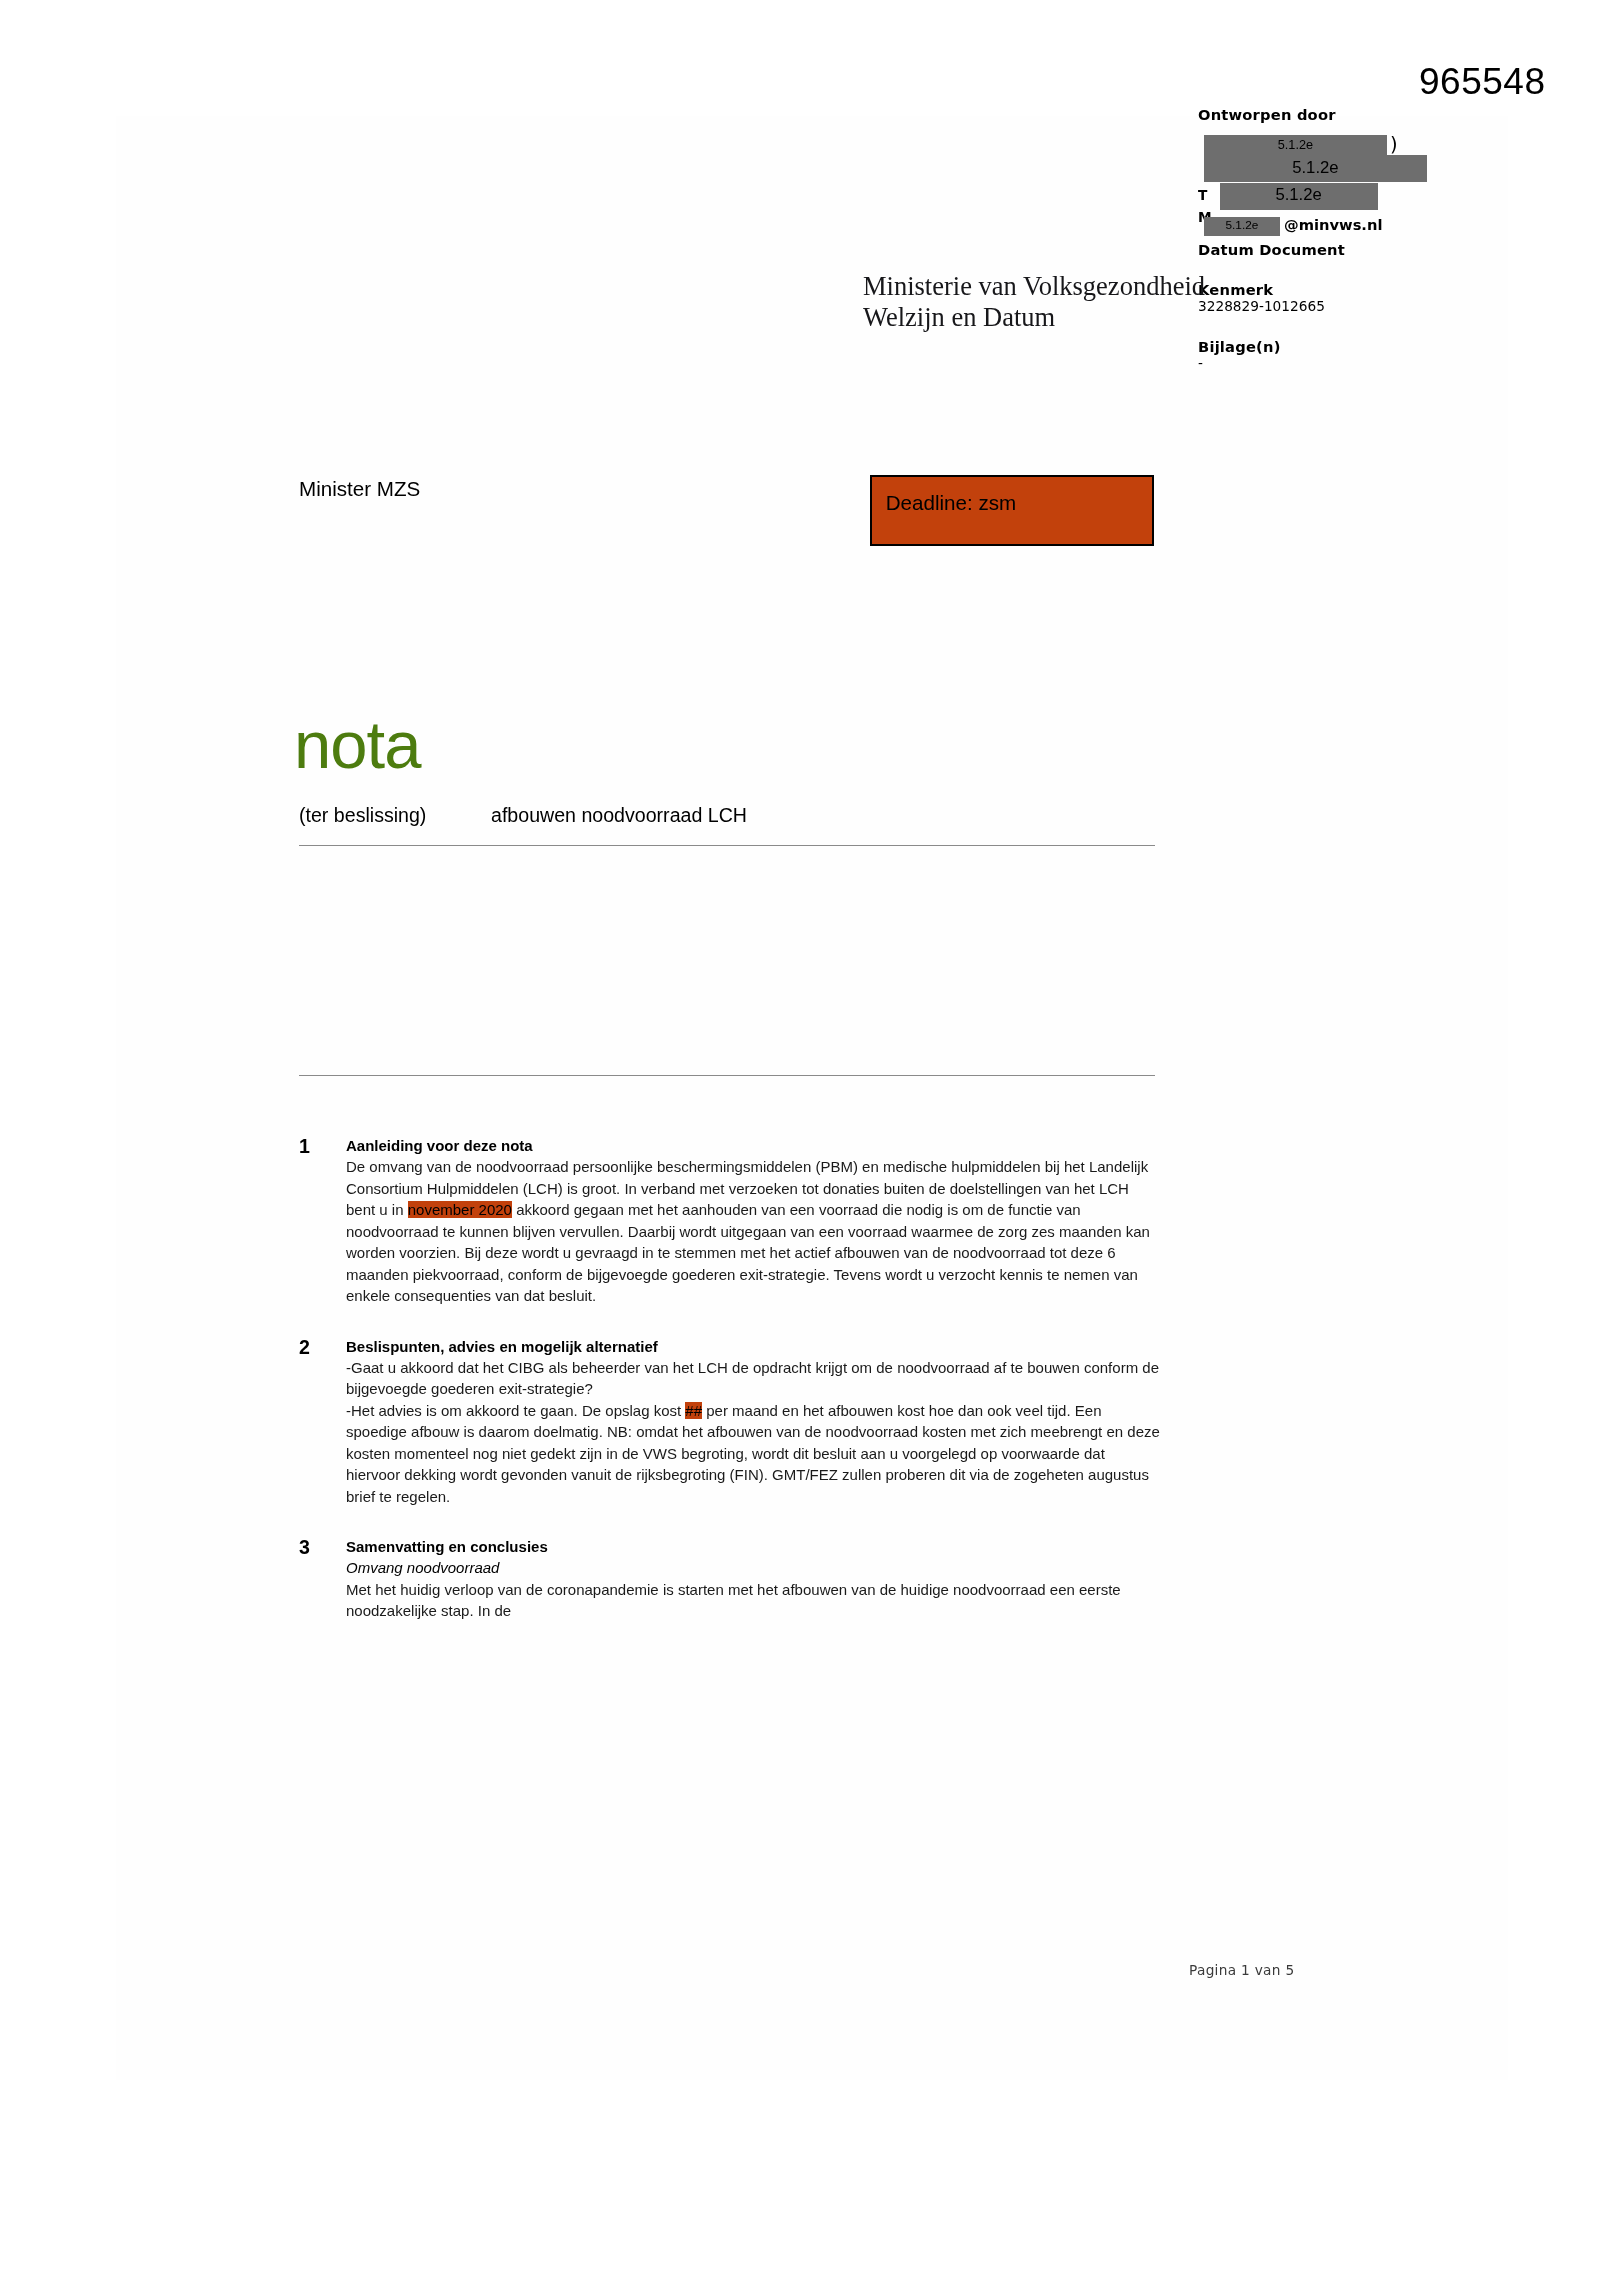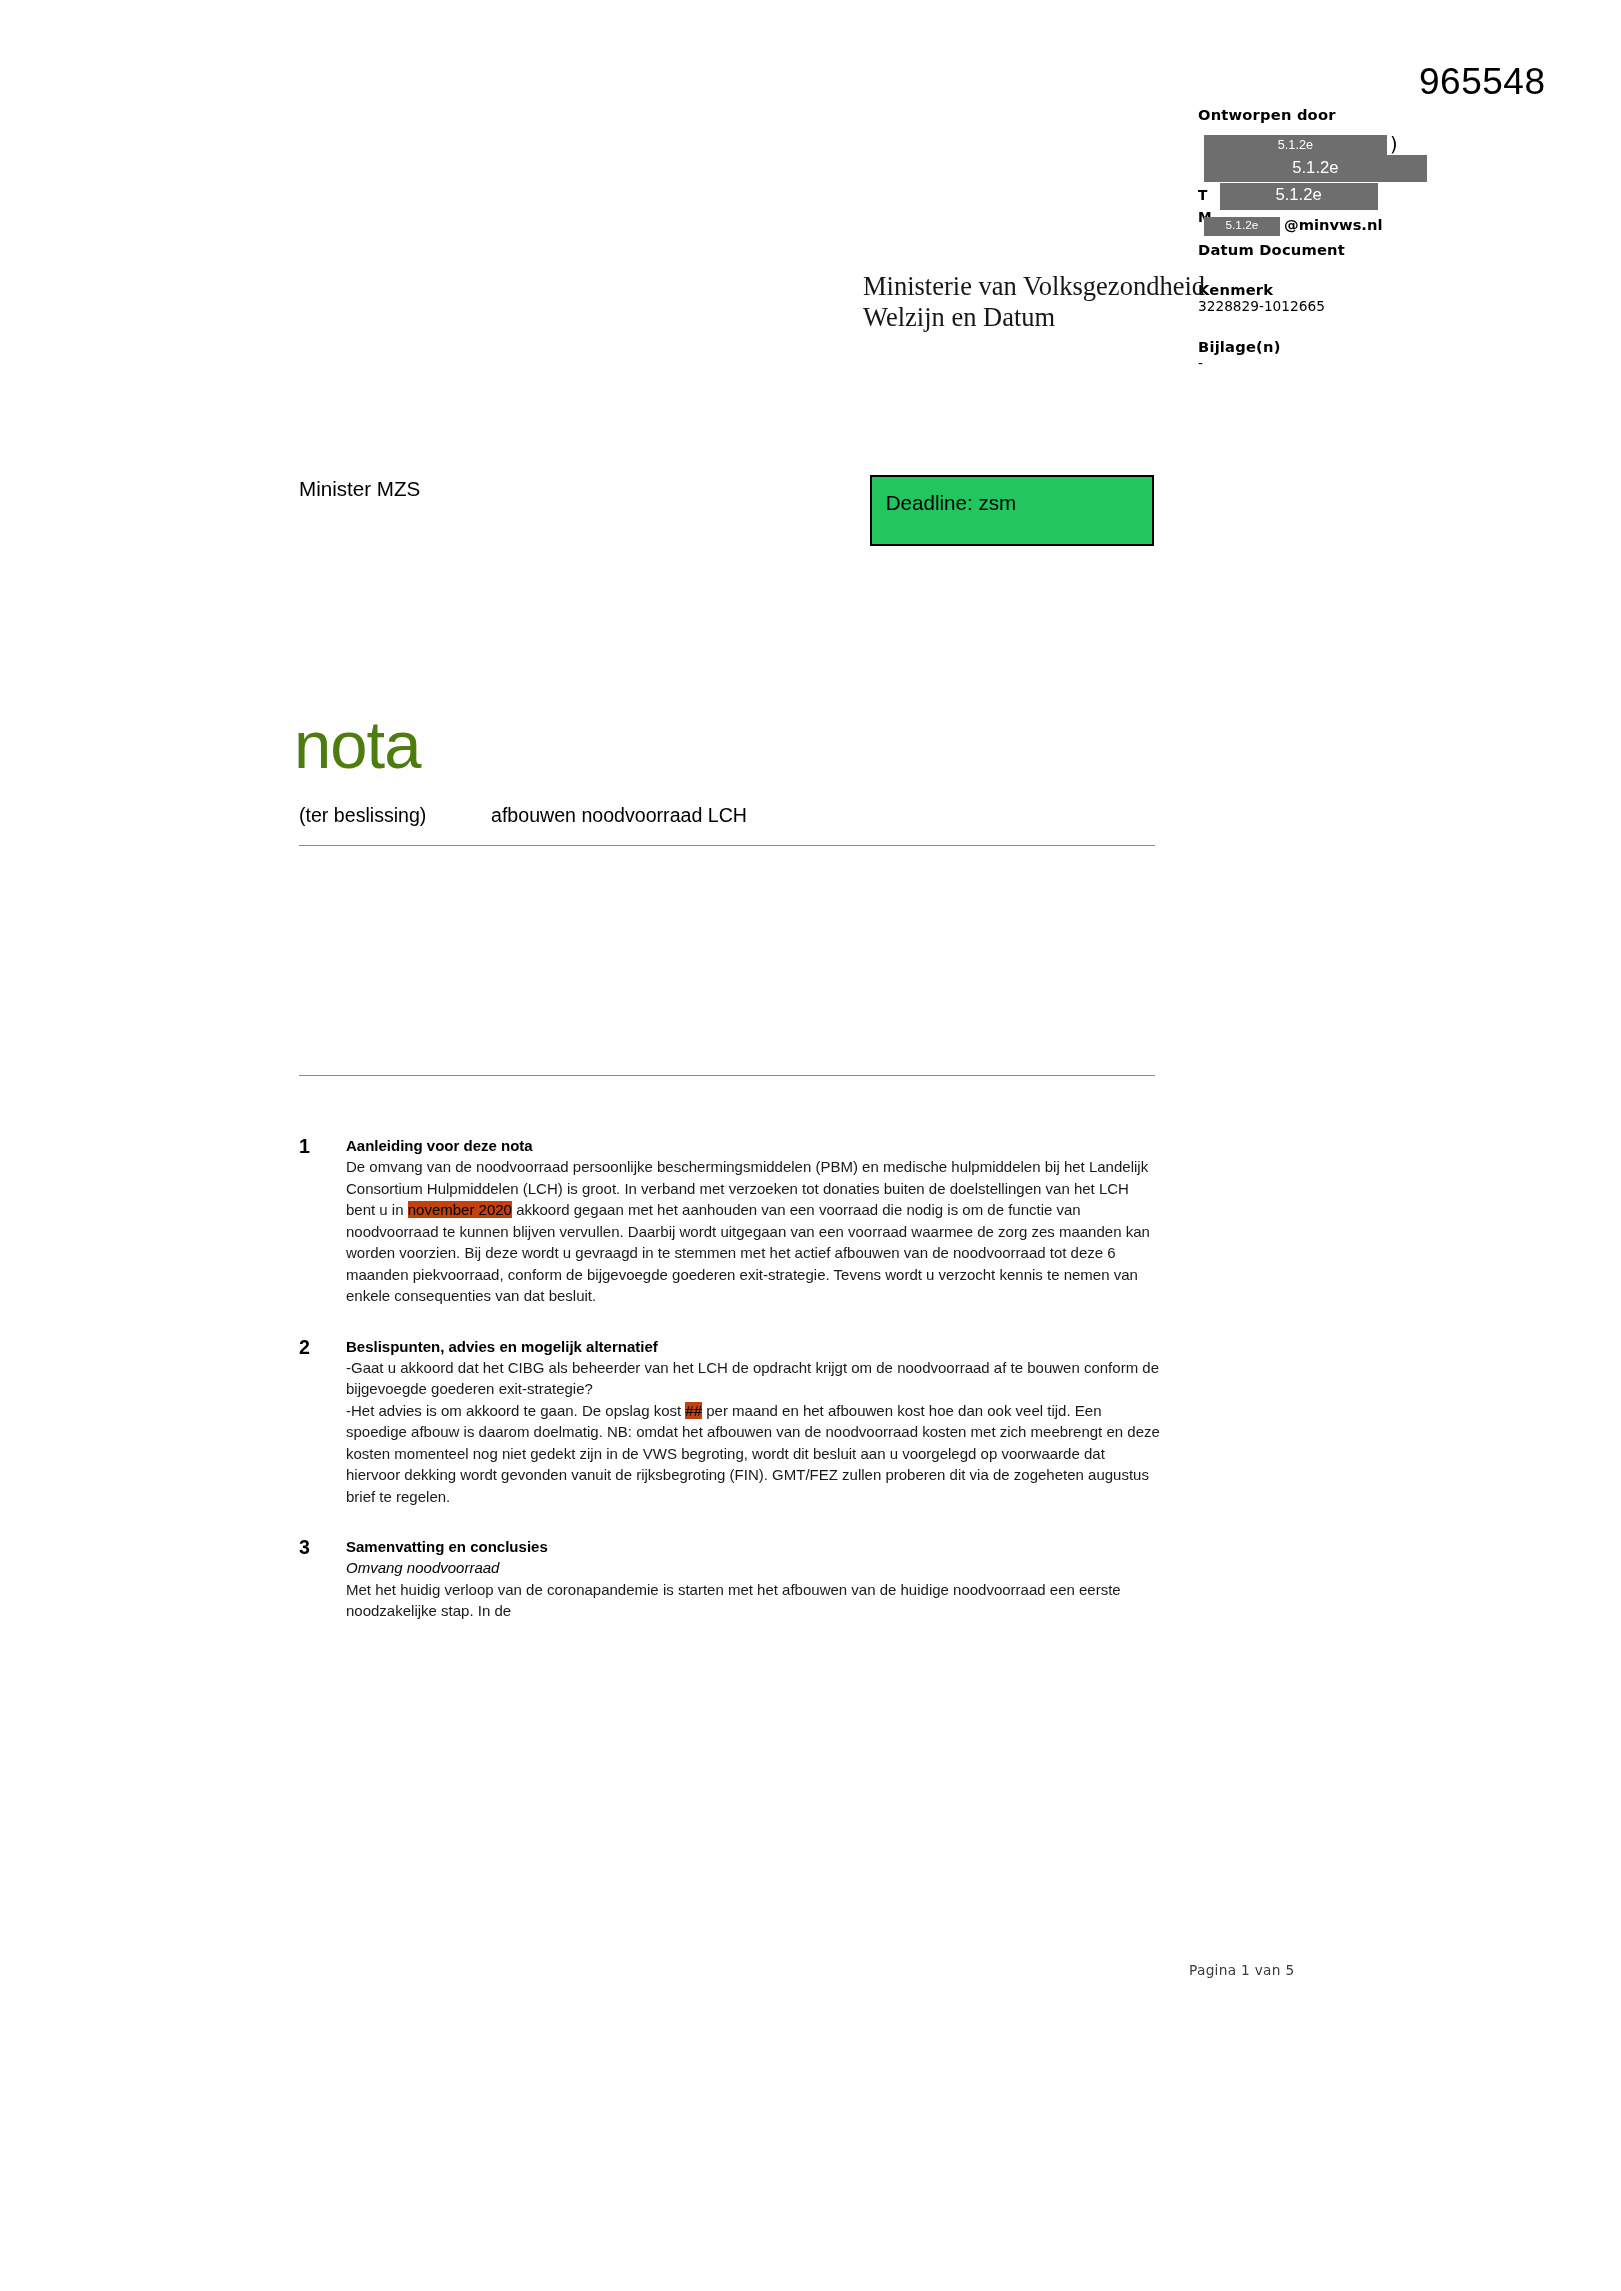--- a/index.html
+++ b/index.html
@@ -57,21 +57,21 @@
   .meta-value {
     font-size: 13.7px;
     font-weight: 400;
     color: #000;
     white-space: nowrap;
   }
 
   
   .redaction {
     background: #6e6e6e;
-    color: #ffffff;
+    color: #000000;
     display: inline-block;
     text-align: center;
     font-family: "Liberation Sans", sans-serif;
     vertical-align: middle;
     line-height: 1;
   }
 
   #designer-block { position: relative; height: 110px; margin-top: 2px; }
   #redact-line1 {
     position: absolute; left: 5.9px; top: 9.8px;
@@ -127,21 +127,21 @@
 
   
   #deadline-box {
     position: absolute;
     left: 870px;
     top: 475px;
     width: 284px;
     height: 71px;
     border: 2px solid #000;
     box-sizing: border-box;
-    background: #22c55e;
+    background: #c2410c;
   }
   #deadline-text {
     position: absolute;
     left: 13.7px;
     top: 13.7px;
     font-size: 20.6px;
     color: #000;
   }
 
   

